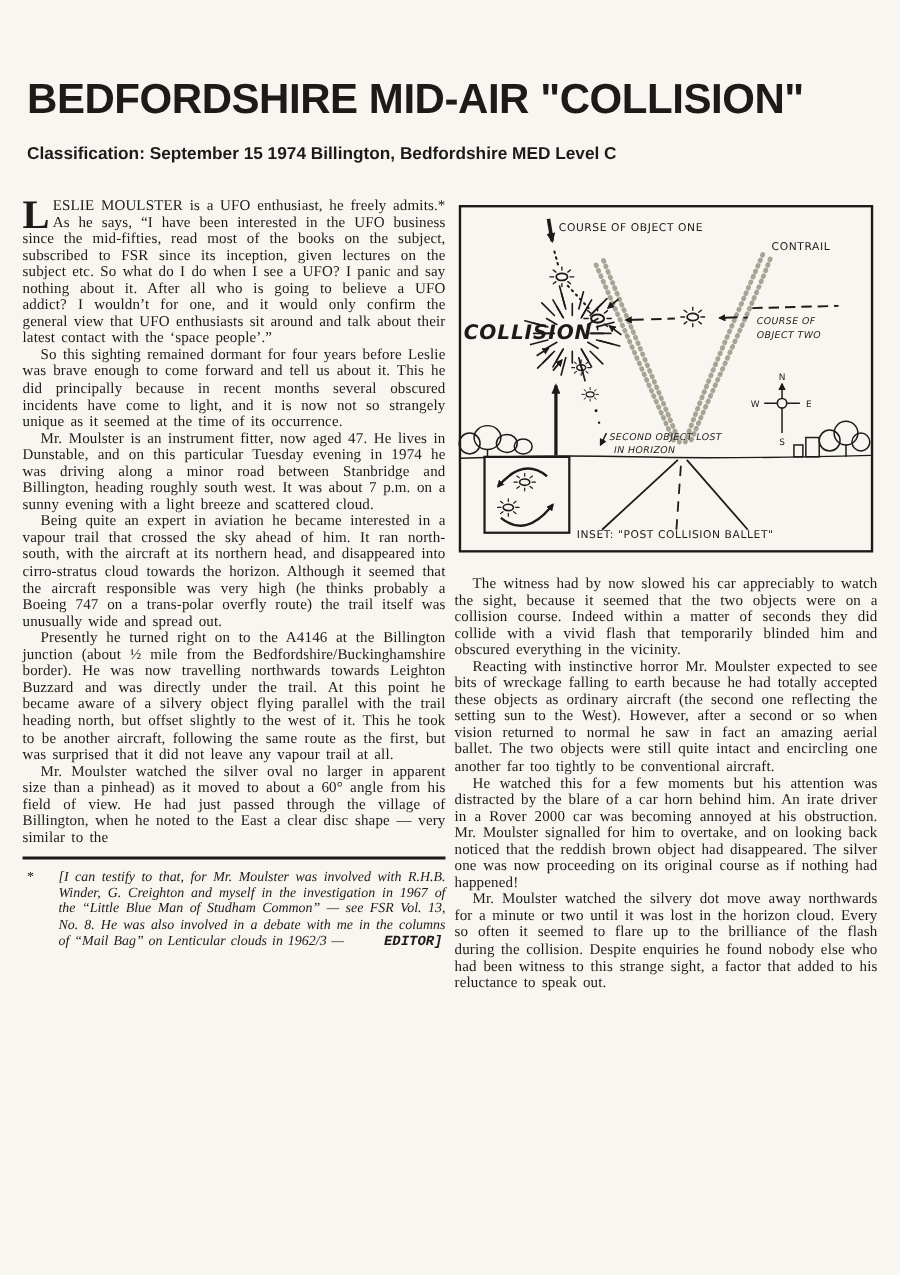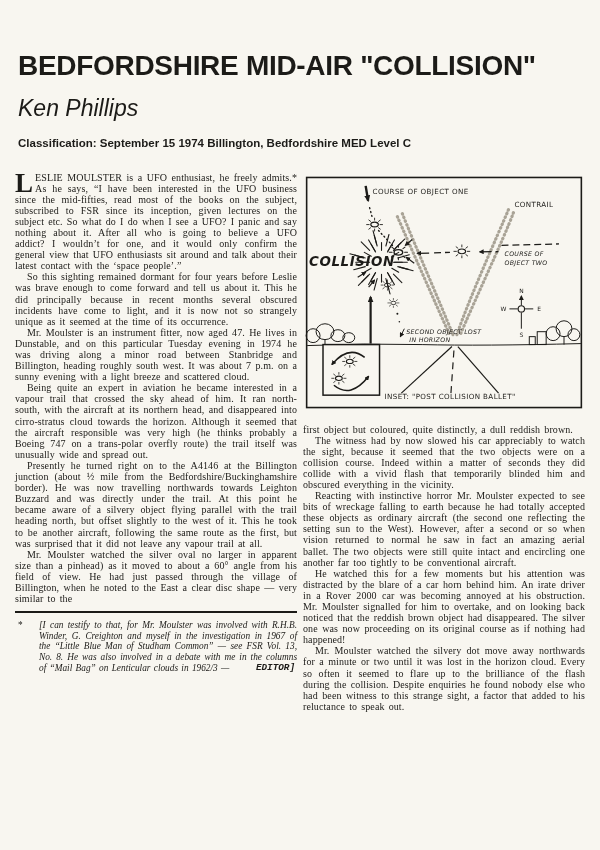--- a/index.html
+++ b/index.html
@@ -31,21 +31,20 @@
   .hand-c{font-family:"DejaVu Sans",sans-serif;font-size:6px;fill:#1c1b18;}
   .big{font-family:"DejaVu Sans",sans-serif;font-weight:900;font-style:italic;
        font-size:13.5px;letter-spacing:0.6px;fill:#1c1b18;}
 </style>
 </head>
 <body>
 
 <div class="page">
   <div class="inner">
     <h1 class="title">BEDFORDSHIRE MID-AIR "COLLISION"</h1>
-    <div class="author">Ken Phillips</div>
     <div class="classification">Classification: September 15 1974 Billington, Bedfordshire MED Level C</div>
 
     <div class="columns">
 
       <div class="col">
         <p class="body-p"><span class="dropcap">L</span><span>ESLIE MOULSTER is a UFO enthusiast, he freely admits.* As he says, “I have been interested in the UFO business since the mid-fifties, read most of the books on the subject, subscribed to FSR since its inception, given lectures on the subject etc. So what do I do when I see a UFO? I panic and say nothing about it. After all who is going to believe a UFO addict? I wouldn’t for one, and it would only confirm the general view that UFO enthusiasts sit around and talk about their latest contact with the ‘space people’.”</span></p>
         <p class="body-p indent">So this sighting remained dormant for four years before Leslie was brave enough to come forward and tell us about it. This he did principally because in recent months several obscured incidents have come to light, and it is now not so strangely unique as it seemed at the time of its occurrence.</p>
         <p class="body-p indent">Mr. Moulster is an instrument fitter, now aged 47. He lives in Dunstable, and on this particular Tuesday evening in 1974 he was driving along a minor road between Stanbridge and Billington, heading roughly south west. It was about 7 p.m. on a sunny evening with a light breeze and scattered cloud.</p>
         <p class="body-p indent">Being quite an expert in aviation he became interested in a vapour trail that crossed the sky ahead of him. It ran north-south, with the aircraft at its northern head, and disappeared into cirro-stratus cloud towards the horizon. Although it seemed that the aircraft responsible was very high (he thinks probably a Boeing 747 on a trans-polar overfly route) the trail itself was unusually wide and spread out.</p>
         <p class="body-p indent">Presently he turned right on to the A4146 at the Billington junction (about ½ mile from the Bedfordshire/Buckinghamshire border). He was now travelling northwards towards Leighton Buzzard and was directly under the trail. At this point he became aware of a silvery object flying parallel with the trail heading north, but offset slightly to the west of it. This he took to be another aircraft, following the same route as the first, but was surprised that it did not leave any vapour trail at all.</p>
@@ -185,21 +184,20 @@
           <text class="hand" x="70" y="20">COURSE OF OBJECT ONE</text>
           <text class="hand" x="213" y="33">CONTRAIL</text>
           <text class="big" x="6" y="93">COLLISION</text>
           <text class="hand-s" x="203" y="83">COURSE OF</text>
           <text class="hand-s" x="203" y="92">OBJECT TWO</text>
           <text class="hand-s" x="104" y="161">SECOND OBJECT LOST</text>
           <text class="hand-s" x="107" y="169.5">IN HORIZON</text>
           <text class="hand" x="82" y="226.5">INSET: "POST COLLISION BALLET"</text>
         </svg>
 
-        <p class="body-p">first object but coloured, quite distinctly, a dull reddish brown.</p>
         <p class="body-p indent">The witness had by now slowed his car appreciably to watch the sight, because it seemed that the two objects were on a collision course. Indeed within a matter of seconds they did collide with a vivid flash that temporarily blinded him and obscured everything in the vicinity.</p>
         <p class="body-p indent">Reacting with instinctive horror Mr. Moulster expected to see bits of wreckage falling to earth because he had totally accepted these objects as ordinary aircraft (the second one reflecting the setting sun to the West). However, after a second or so when vision returned to normal he saw in fact an amazing aerial ballet. The two objects were still quite intact and encircling one another far too tightly to be conventional aircraft.</p>
         <p class="body-p indent">He watched this for a few moments but his attention was distracted by the blare of a car horn behind him. An irate driver in a Rover 2000 car was becoming annoyed at his obstruction. Mr. Moulster signalled for him to overtake, and on looking back noticed that the reddish brown object had disappeared. The silver one was now proceeding on its original course as if nothing had happened!</p>
         <p class="body-p indent">Mr. Moulster watched the silvery dot move away northwards for a minute or two until it was lost in the horizon cloud. Every so often it seemed to flare up to the brilliance of the flash during the collision. Despite enquiries he found nobody else who had been witness to this strange sight, a factor that added to his reluctance to speak out.</p>
       </div>
     </div>
   </div>
 </div>
 
 </body></html>

